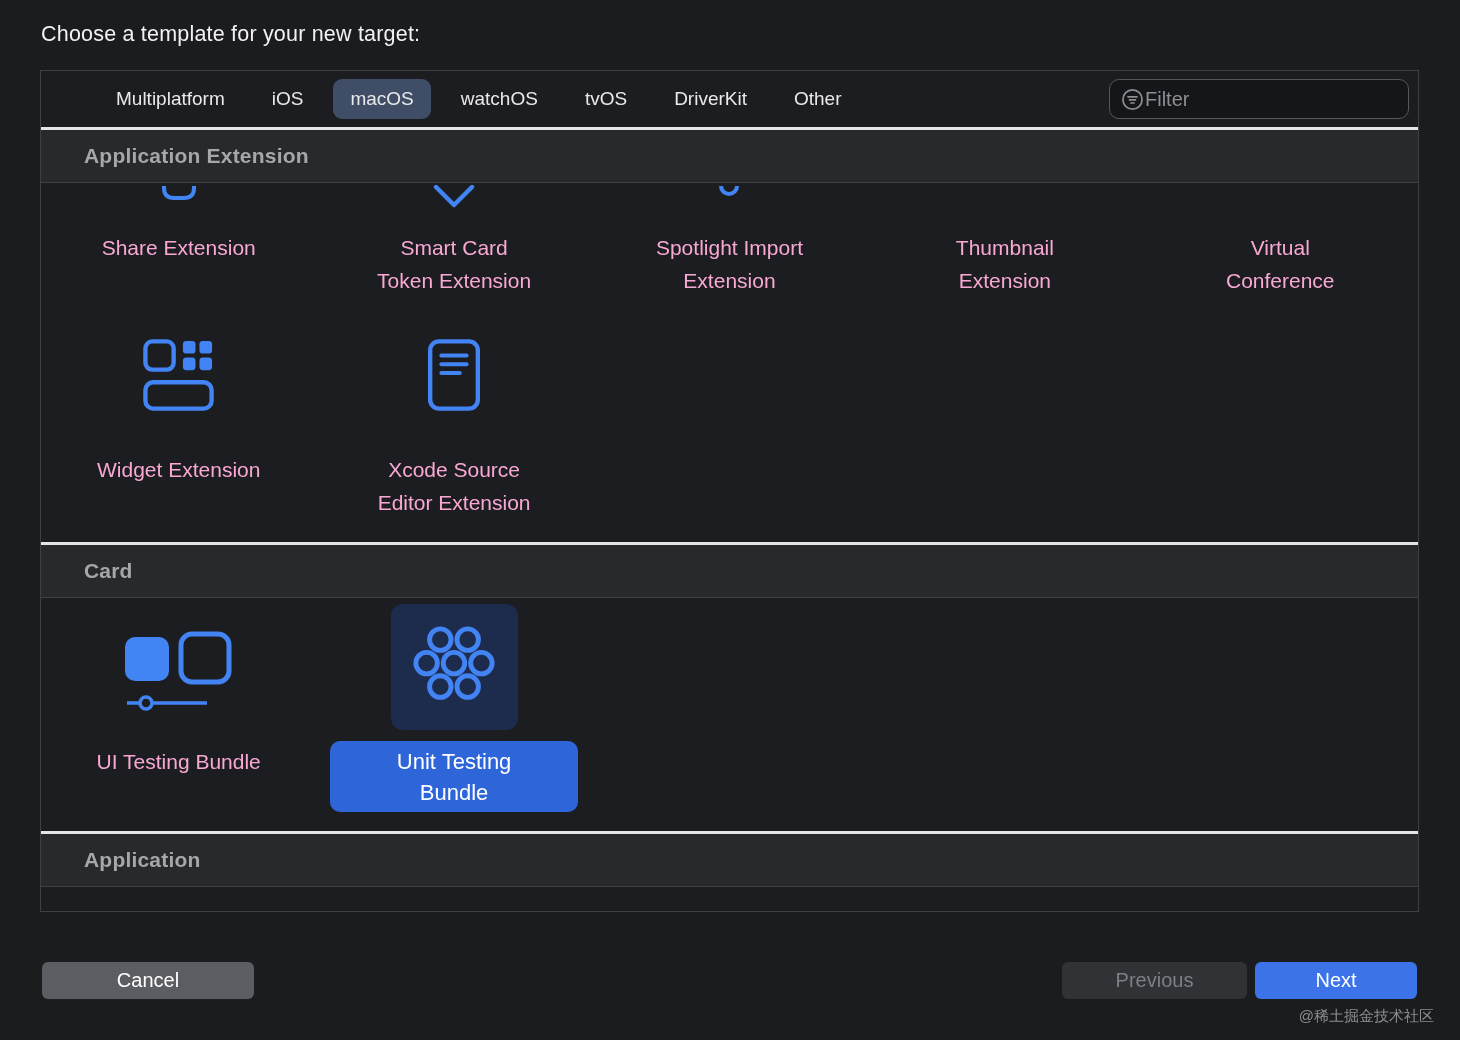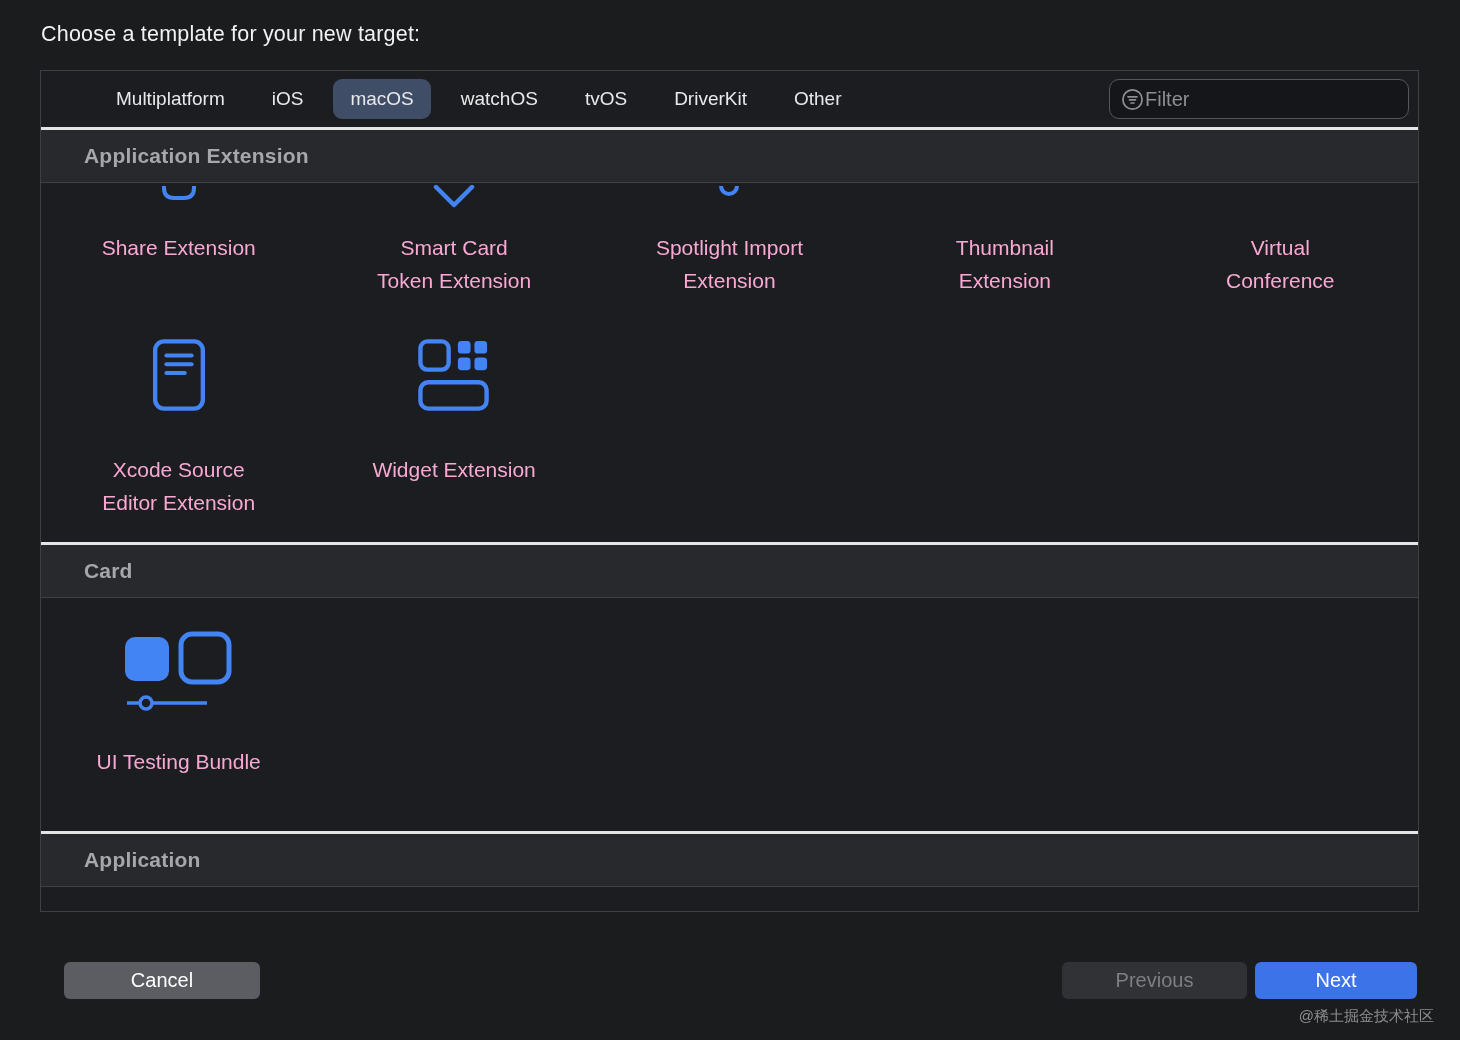--- a/index.html
+++ b/index.html
@@ -85,21 +85,21 @@
   .sel-pill .pill-text{
     width:150px;text-align:center;font-size:22px;line-height:31px;color:#ffffff;
   }
   .content-empty{flex:1 1 auto;background:#1c1d20;}
   
   .btn{
     position:absolute;height:37px;border:none;border-radius:6px;
     font-size:20px;font-family:"Liberation Sans","DejaVu Sans",sans-serif;
     display:flex;align-items:center;justify-content:center;cursor:default;
   }
-  .btn-cancel{left:42px;top:962px;width:196px;background:#5c5d62;color:#ffffff;margin-left:22px;}
+  .btn-cancel{left:42px;top:962px;width:212px;background:#5c5d62;color:#ffffff;}
   .btn-previous{left:1062px;top:962px;width:185px;background:#313235;color:#7e7f85;}
   .btn-next{left:1255px;top:962px;width:162px;background:var(--next-blue,#3c73e9);color:#ffffff;}
   .watermark{
     position:absolute;right:26px;top:991px;font-size:15px;
     color:#a8a8ac;opacity:.8;margin-top:16px;
   }
   svg{display:block;}
 </style>
 </head>
 <body>
@@ -163,41 +163,41 @@
       </div>
       <div class="cell">
         <div class="cut-strip"></div>
         <div class="tpl-label">Virtual Conference</div>
       </div>
     </div>
 
     <div class="grid5 row-b">
       <div class="cell">
         <div class="tpl-icon">
-          <svg width="54" height="72" viewBox="0 0 54 74" fill="none">
-            <rect x="2.5" y="2.5" width="49" height="69" rx="9" stroke="var(--icon-blue,#4384f4)" stroke-width="4.5"></rect>
-            <line x1="14" y1="17" x2="40" y2="17" stroke="var(--icon-blue,#4384f4)" stroke-width="4" stroke-linecap="round"></line>
-            <line x1="14" y1="26" x2="40" y2="26" stroke="var(--icon-blue,#4384f4)" stroke-width="4" stroke-linecap="round"></line>
-            <line x1="14" y1="35" x2="33" y2="35" stroke="var(--icon-blue,#4384f4)" stroke-width="4" stroke-linecap="round"></line>
-          </svg>
-        </div>
-        <div class="tpl-label">Xcode Source Editor Extension</div>
-      </div>
-      <div class="cell">
-        <div class="tpl-icon">
           <svg width="74" height="72" viewBox="0 0 74 74" fill="none">
             <rect x="2.5" y="2.5" width="29" height="29" rx="7" stroke="var(--icon-blue,#4384f4)" stroke-width="4.5"></rect>
             <rect x="41" y="2" width="13" height="13" rx="3.5" fill="var(--icon-blue,#4384f4)"></rect>
             <rect x="58" y="2" width="13" height="13" rx="3.5" fill="var(--icon-blue,#4384f4)"></rect>
             <rect x="41" y="19" width="13" height="13" rx="3.5" fill="var(--icon-blue,#4384f4)"></rect>
             <rect x="58" y="19" width="13" height="13" rx="3.5" fill="var(--icon-blue,#4384f4)"></rect>
             <rect x="2.5" y="44.5" width="68" height="27" rx="8" stroke="var(--icon-blue,#4384f4)" stroke-width="4.5"></rect>
           </svg>
         </div>
         <div class="tpl-label">Widget Extension</div>
+      </div>
+      <div class="cell">
+        <div class="tpl-icon">
+          <svg width="54" height="72" viewBox="0 0 54 74" fill="none">
+            <rect x="2.5" y="2.5" width="49" height="69" rx="9" stroke="var(--icon-blue,#4384f4)" stroke-width="4.5"></rect>
+            <line x1="14" y1="17" x2="40" y2="17" stroke="var(--icon-blue,#4384f4)" stroke-width="4" stroke-linecap="round"></line>
+            <line x1="14" y1="26" x2="40" y2="26" stroke="var(--icon-blue,#4384f4)" stroke-width="4" stroke-linecap="round"></line>
+            <line x1="14" y1="35" x2="33" y2="35" stroke="var(--icon-blue,#4384f4)" stroke-width="4" stroke-linecap="round"></line>
+          </svg>
+        </div>
+        <div class="tpl-label">Xcode Source Editor Extension</div>
       </div>
     </div>
   </div>
 
   <div class="section-header">
     <span>Card</span>
   </div>
 
   <div class="content-test">
     <div class="grid5">
@@ -205,20 +205,36 @@
         <div class="tpl-icon">
           <svg width="112" height="86" viewBox="0 0 112 86" fill="none">
             <rect x="2" y="6" width="44" height="44" rx="10" fill="var(--icon-blue,#4384f4)"></rect>
             <rect x="58" y="3" width="48" height="48" rx="11" stroke="var(--icon-blue,#4384f4)" stroke-width="5"></rect>
             <line x1="4" y1="72" x2="84" y2="72" stroke="var(--icon-blue,#4384f4)" stroke-width="3.5"></line>
             <circle cx="23" cy="72" r="6" fill="#1c1d20" stroke="var(--icon-blue,#4384f4)" stroke-width="3.5"></circle>
           </svg>
         </div>
         <div class="tpl-label">UI Testing Bundle</div>
       </div>
+      <div class="cell cell-unit">
+        <div class="sel-tile">
+          <svg width="92" height="90" viewBox="0 0 92 92" fill="none">
+            <circle cx="32" cy="18" r="11" stroke="var(--icon-blue,#4384f4)" stroke-width="5"></circle>
+            <circle cx="60" cy="18" r="11" stroke="var(--icon-blue,#4384f4)" stroke-width="5"></circle>
+            <circle cx="18" cy="42" r="11" stroke="var(--icon-blue,#4384f4)" stroke-width="5"></circle>
+            <circle cx="46" cy="42" r="11" stroke="var(--icon-blue,#4384f4)" stroke-width="5"></circle>
+            <circle cx="74" cy="42" r="11" stroke="var(--icon-blue,#4384f4)" stroke-width="5"></circle>
+            <circle cx="32" cy="66" r="11" stroke="var(--icon-blue,#4384f4)" stroke-width="5"></circle>
+            <circle cx="60" cy="66" r="11" stroke="var(--icon-blue,#4384f4)" stroke-width="5"></circle>
+          </svg>
+        </div>
+        <div class="sel-pill">
+          <div class="pill-text">Unit Testing Bundle</div>
+        </div>
+      </div>
     </div>
   </div>
 
   <div class="section-header">
     <span>Application</span>
   </div>
   <div class="content-empty"></div>
 
 </div>
 

